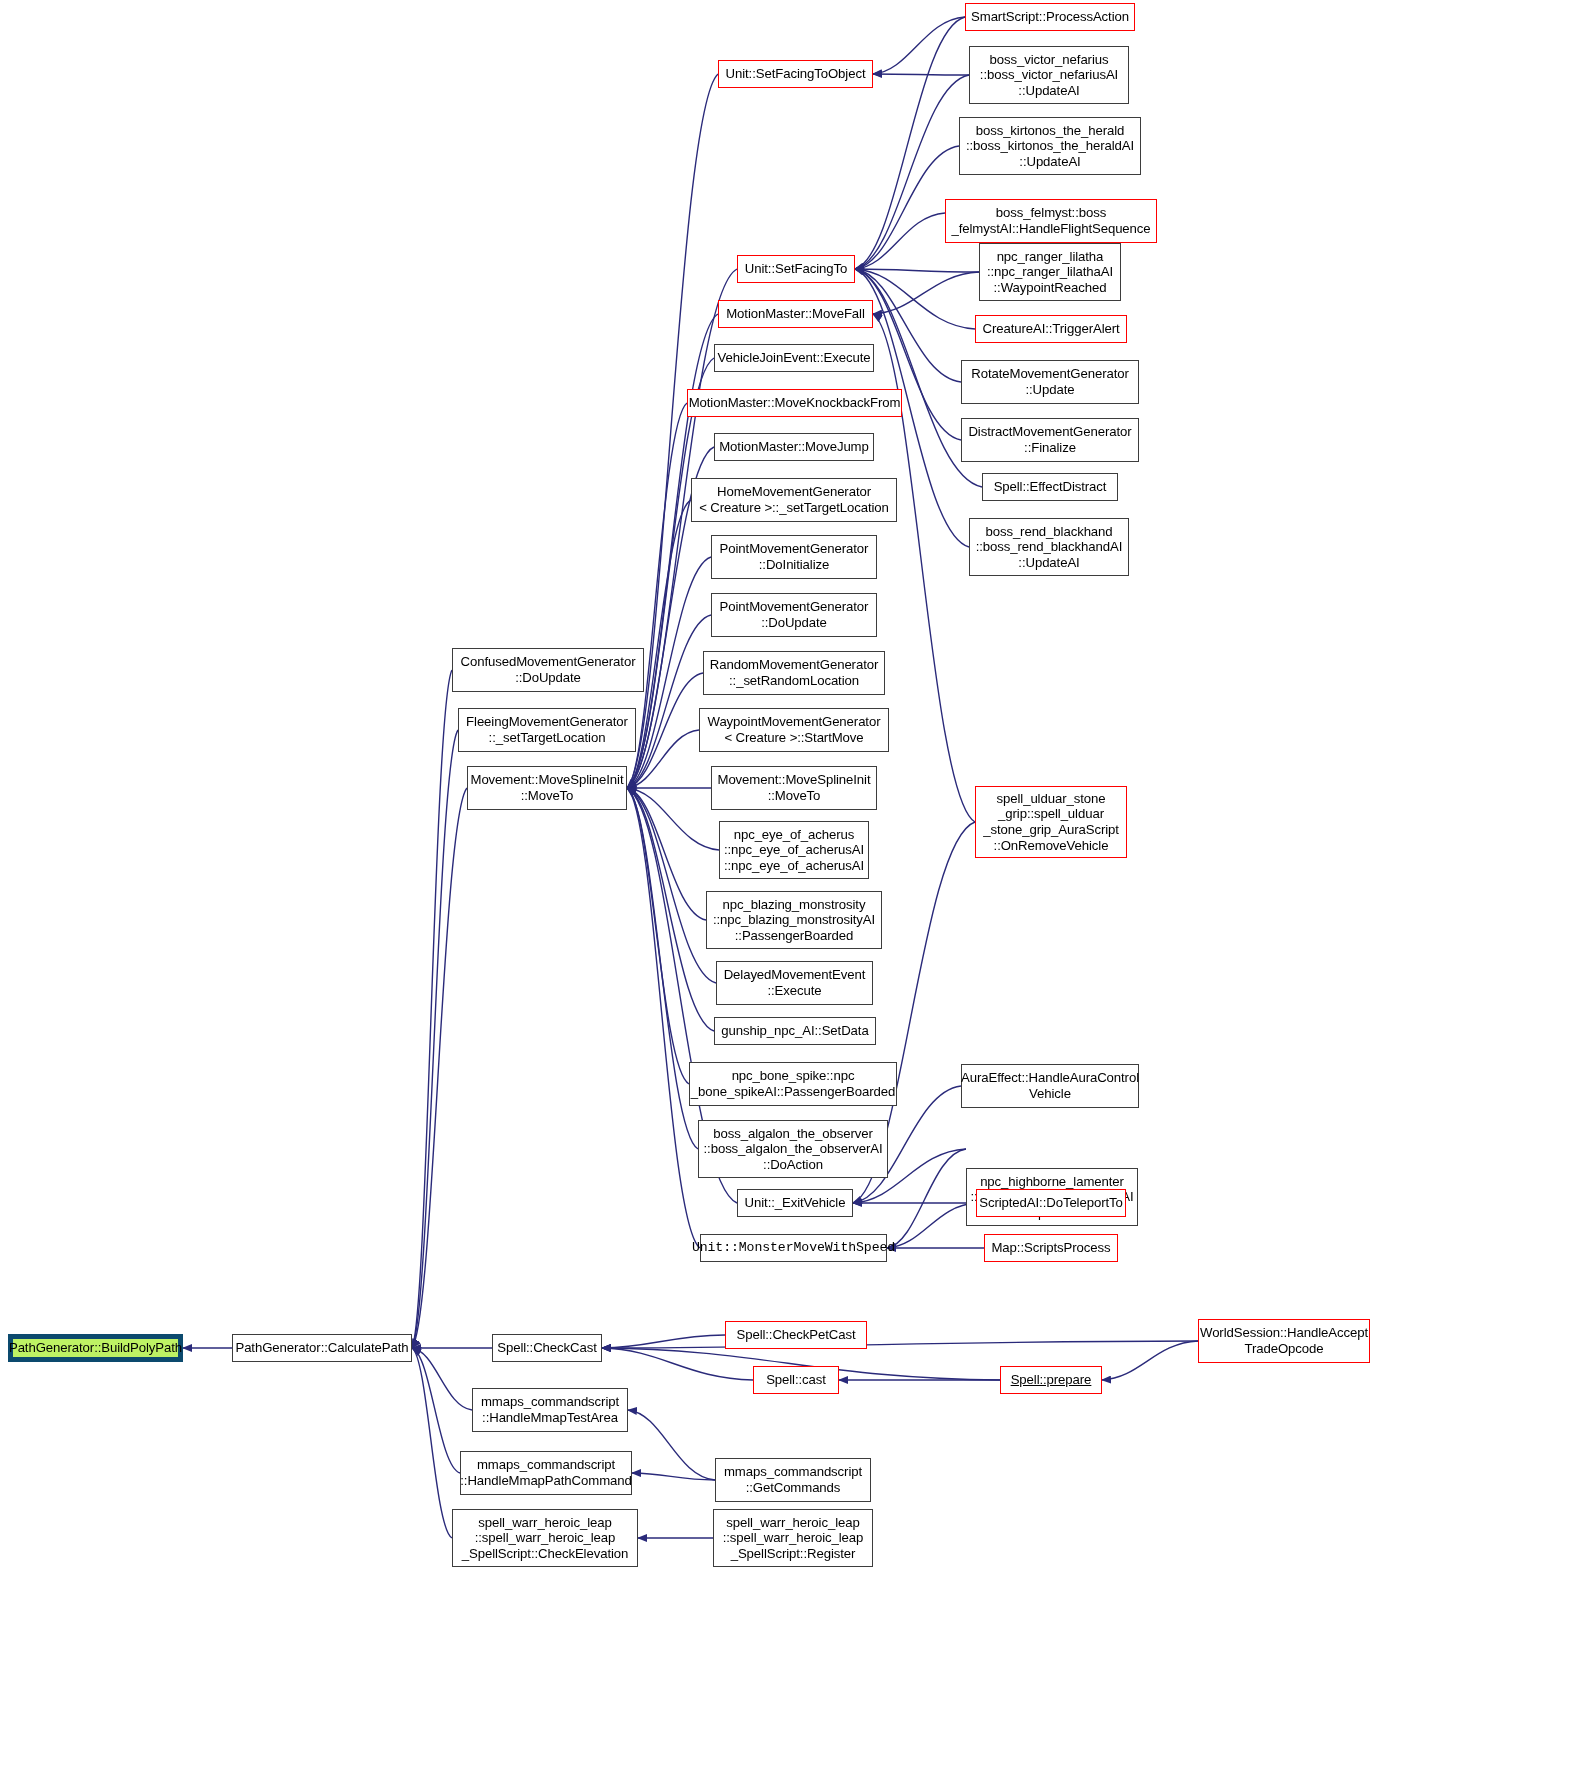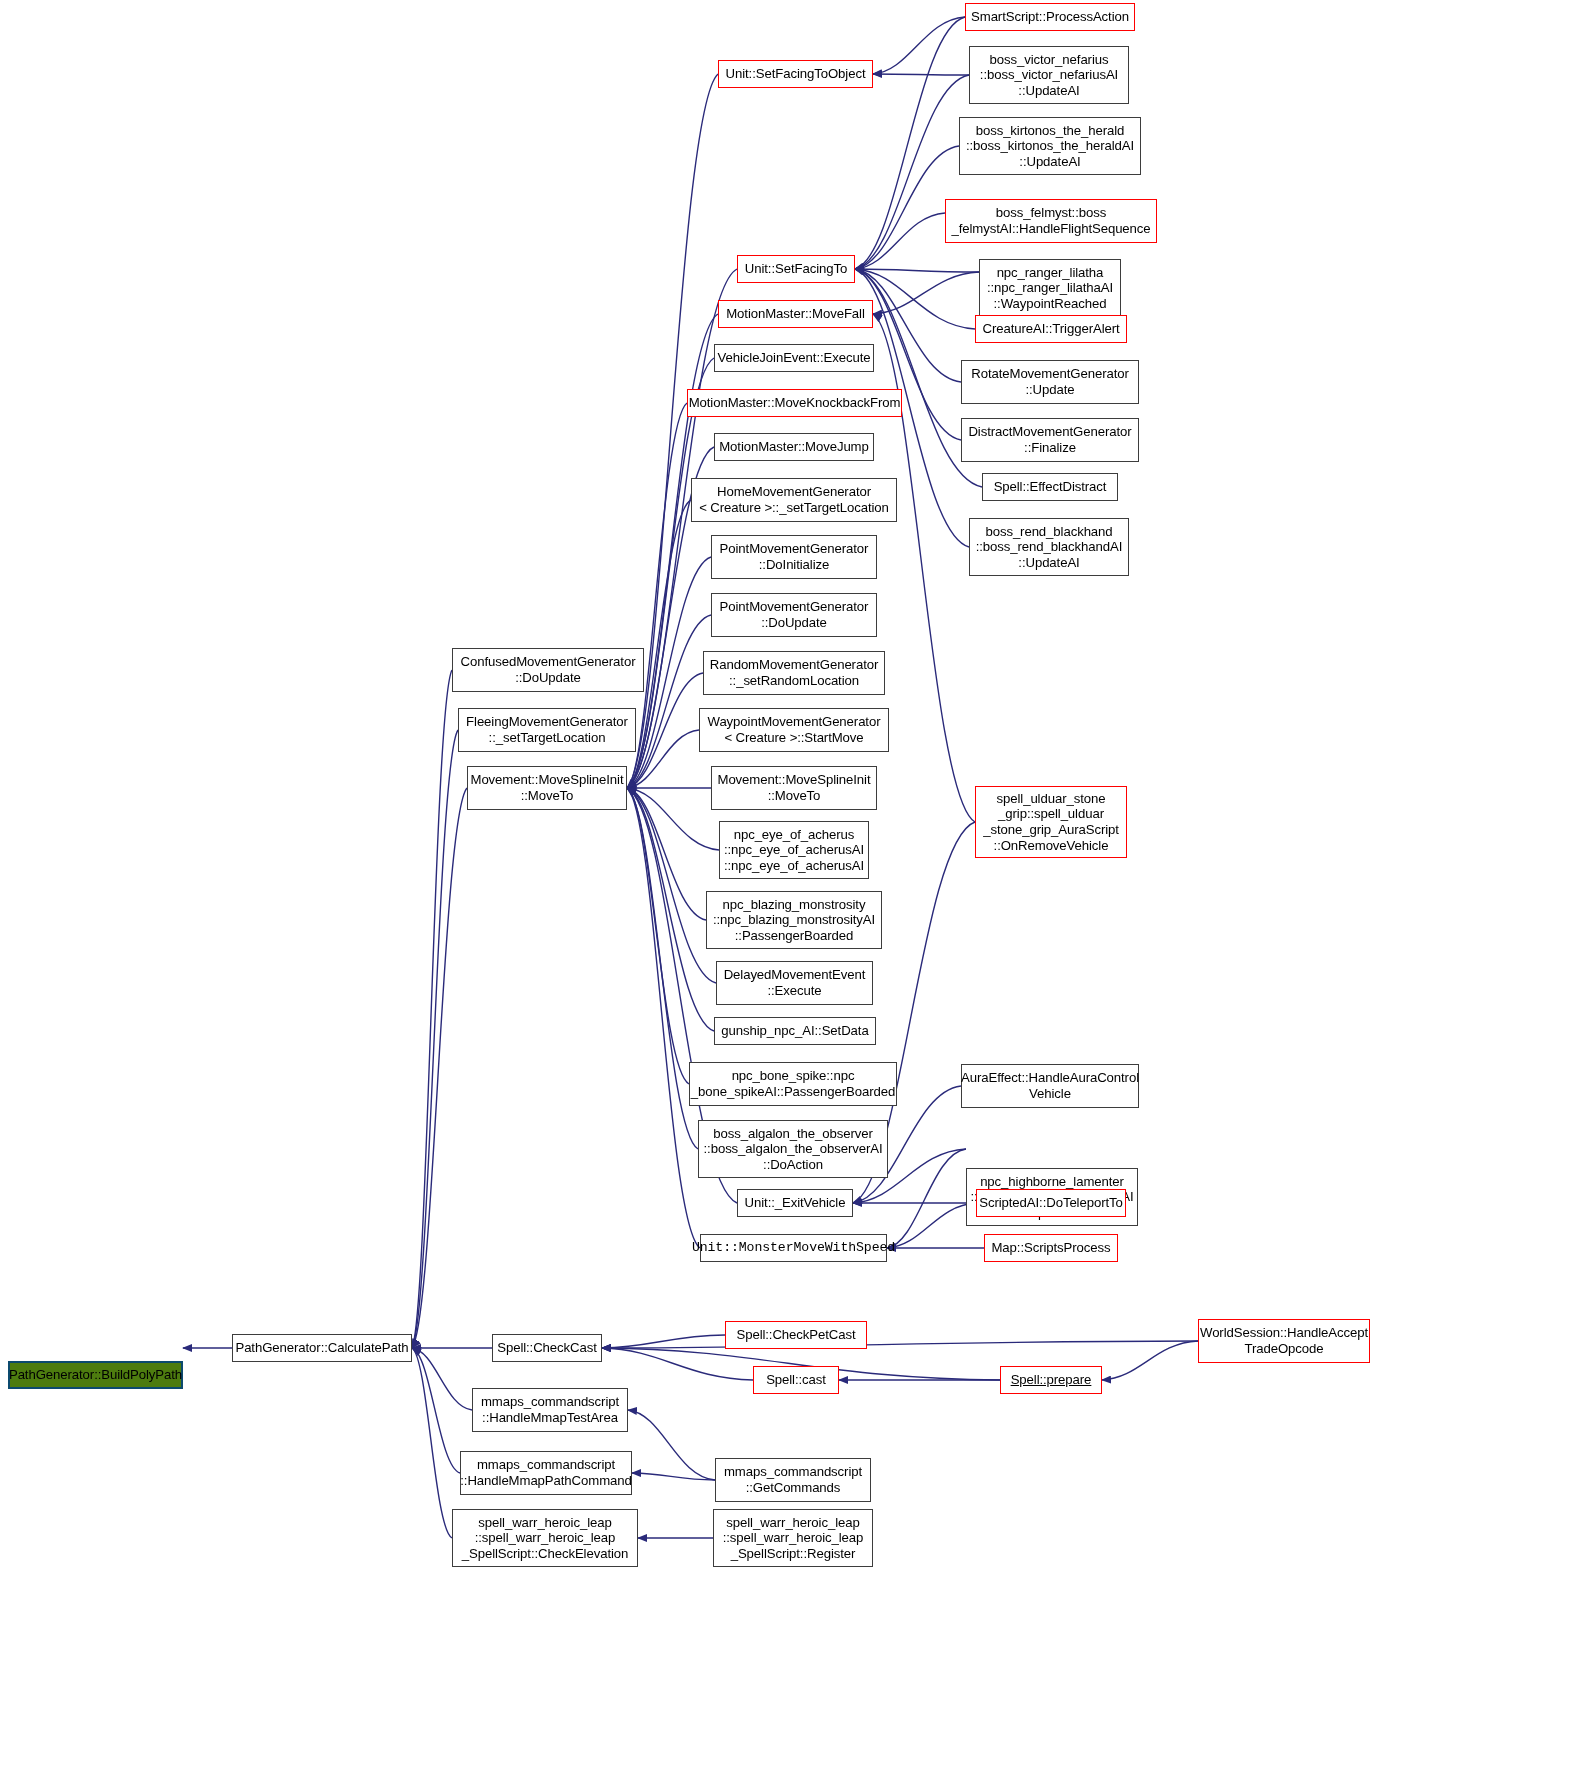--- a/index.html
+++ b/index.html
@@ -36,23 +36,22 @@
     font-size: 13.2px;
     line-height: 15.6px;
     letter-spacing: -0.1px;
     white-space: pre;
     padding: 0 3px;
   }
   .node.red {
     border: 1px solid #ff0000;
   }
   .node.root {
-    background: #4d7c0f;
-    border: 2px solid #0c4a6e;
-    margin-top: 27px;
+    background: #bef264;
+    border: 5px solid #0c4a6e;
   }
 </style>
 </head>
 <body>
 
 <div id="canvas">
   <svg class="edges" id="edge-layer" xmlns="http://www.w3.org/2000/svg">
     <defs>
       <marker id="arrow" markerWidth="10" markerHeight="8" refX="9" refY="4" orient="auto" markerUnits="userSpaceOnUse">
         <path d="M0,0 L10,4 L0,8 z" fill="#2a2a7a"></path>
@@ -182,21 +181,21 @@
       <div class="node" style="left: 700px; top: 1234px; width: 187px; height: 28px; font-family: Liberation Mono, monospace;">Unit::MonsterMoveWithSpeed</div>
       <div class="node red" style="left: 965px; top: 3px; width: 170px; height: 28px;">SmartScript::ProcessAction</div>
       <div class="node" style="left: 969px; top: 46px; width: 160px; height: 58px;">boss_victor_nefarius
 ::boss_victor_nefariusAI
 ::UpdateAI</div>
       <div class="node" style="left: 959px; top: 117px; width: 182px; height: 58px;">boss_kirtonos_the_herald
 ::boss_kirtonos_the_heraldAI
 ::UpdateAI</div>
       <div class="node red" style="left: 945px; top: 191px; width: 212px; height: 44px; margin-top: 8px;">boss_felmyst::boss
 _felmystAI::HandleFlightSequence</div>
-      <div class="node" style="left: 979px; top: 243px; width: 142px; height: 58px; margin-top: 16px;">npc_ranger_lilatha
+      <div class="node" style="left: 979px; top: 243px; width: 142px; height: 58px;">npc_ranger_lilatha
 ::npc_ranger_lilathaAI
 ::WaypointReached</div>
       <div class="node red" style="left: 975px; top: 315px; width: 152px; height: 28px;">CreatureAI::TriggerAlert</div>
       <div class="node" style="left: 961px; top: 360px; width: 178px; height: 44px;">RotateMovementGenerator
 ::Update</div>
       <div class="node" style="left: 961px; top: 418px; width: 178px; height: 44px;">DistractMovementGenerator
 ::Finalize</div>
       <div class="node" style="left: 982px; top: 473px; width: 136px; height: 28px;">Spell::EffectDistract</div>
       <div class="node" style="left: 969px; top: 518px; width: 160px; height: 58px;">boss_rend_blackhand
 ::boss_rend_blackhandAI

